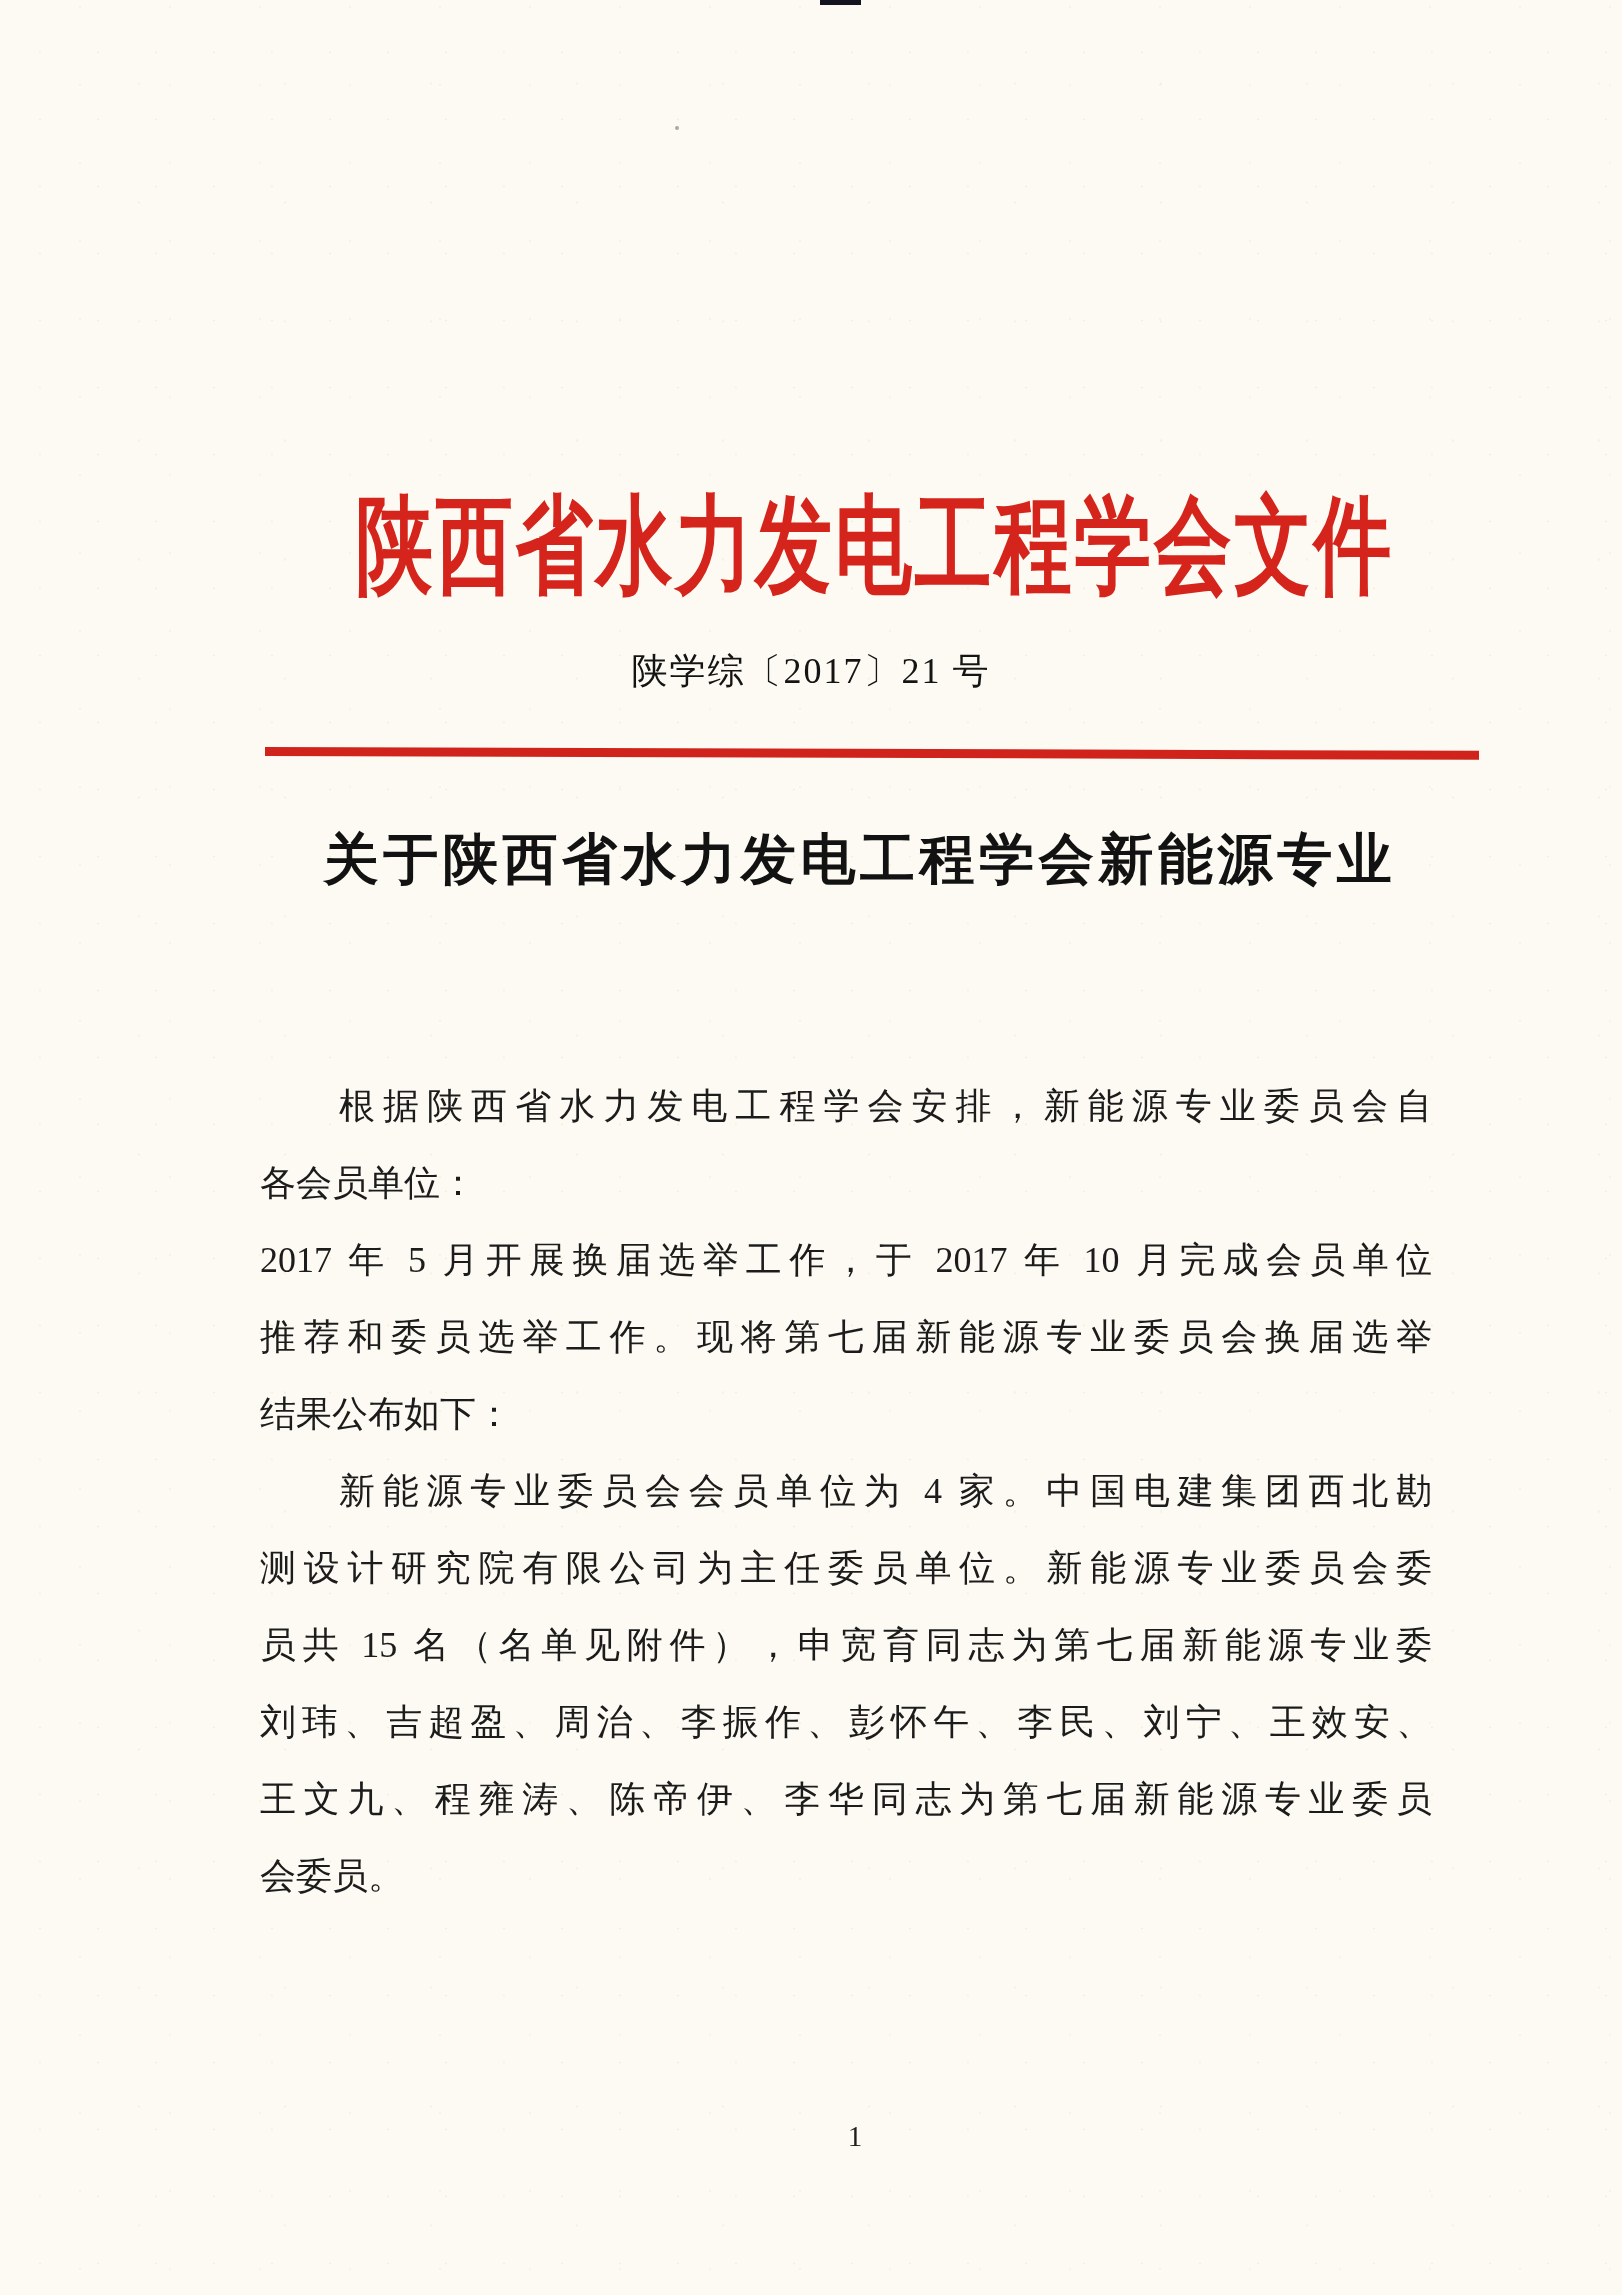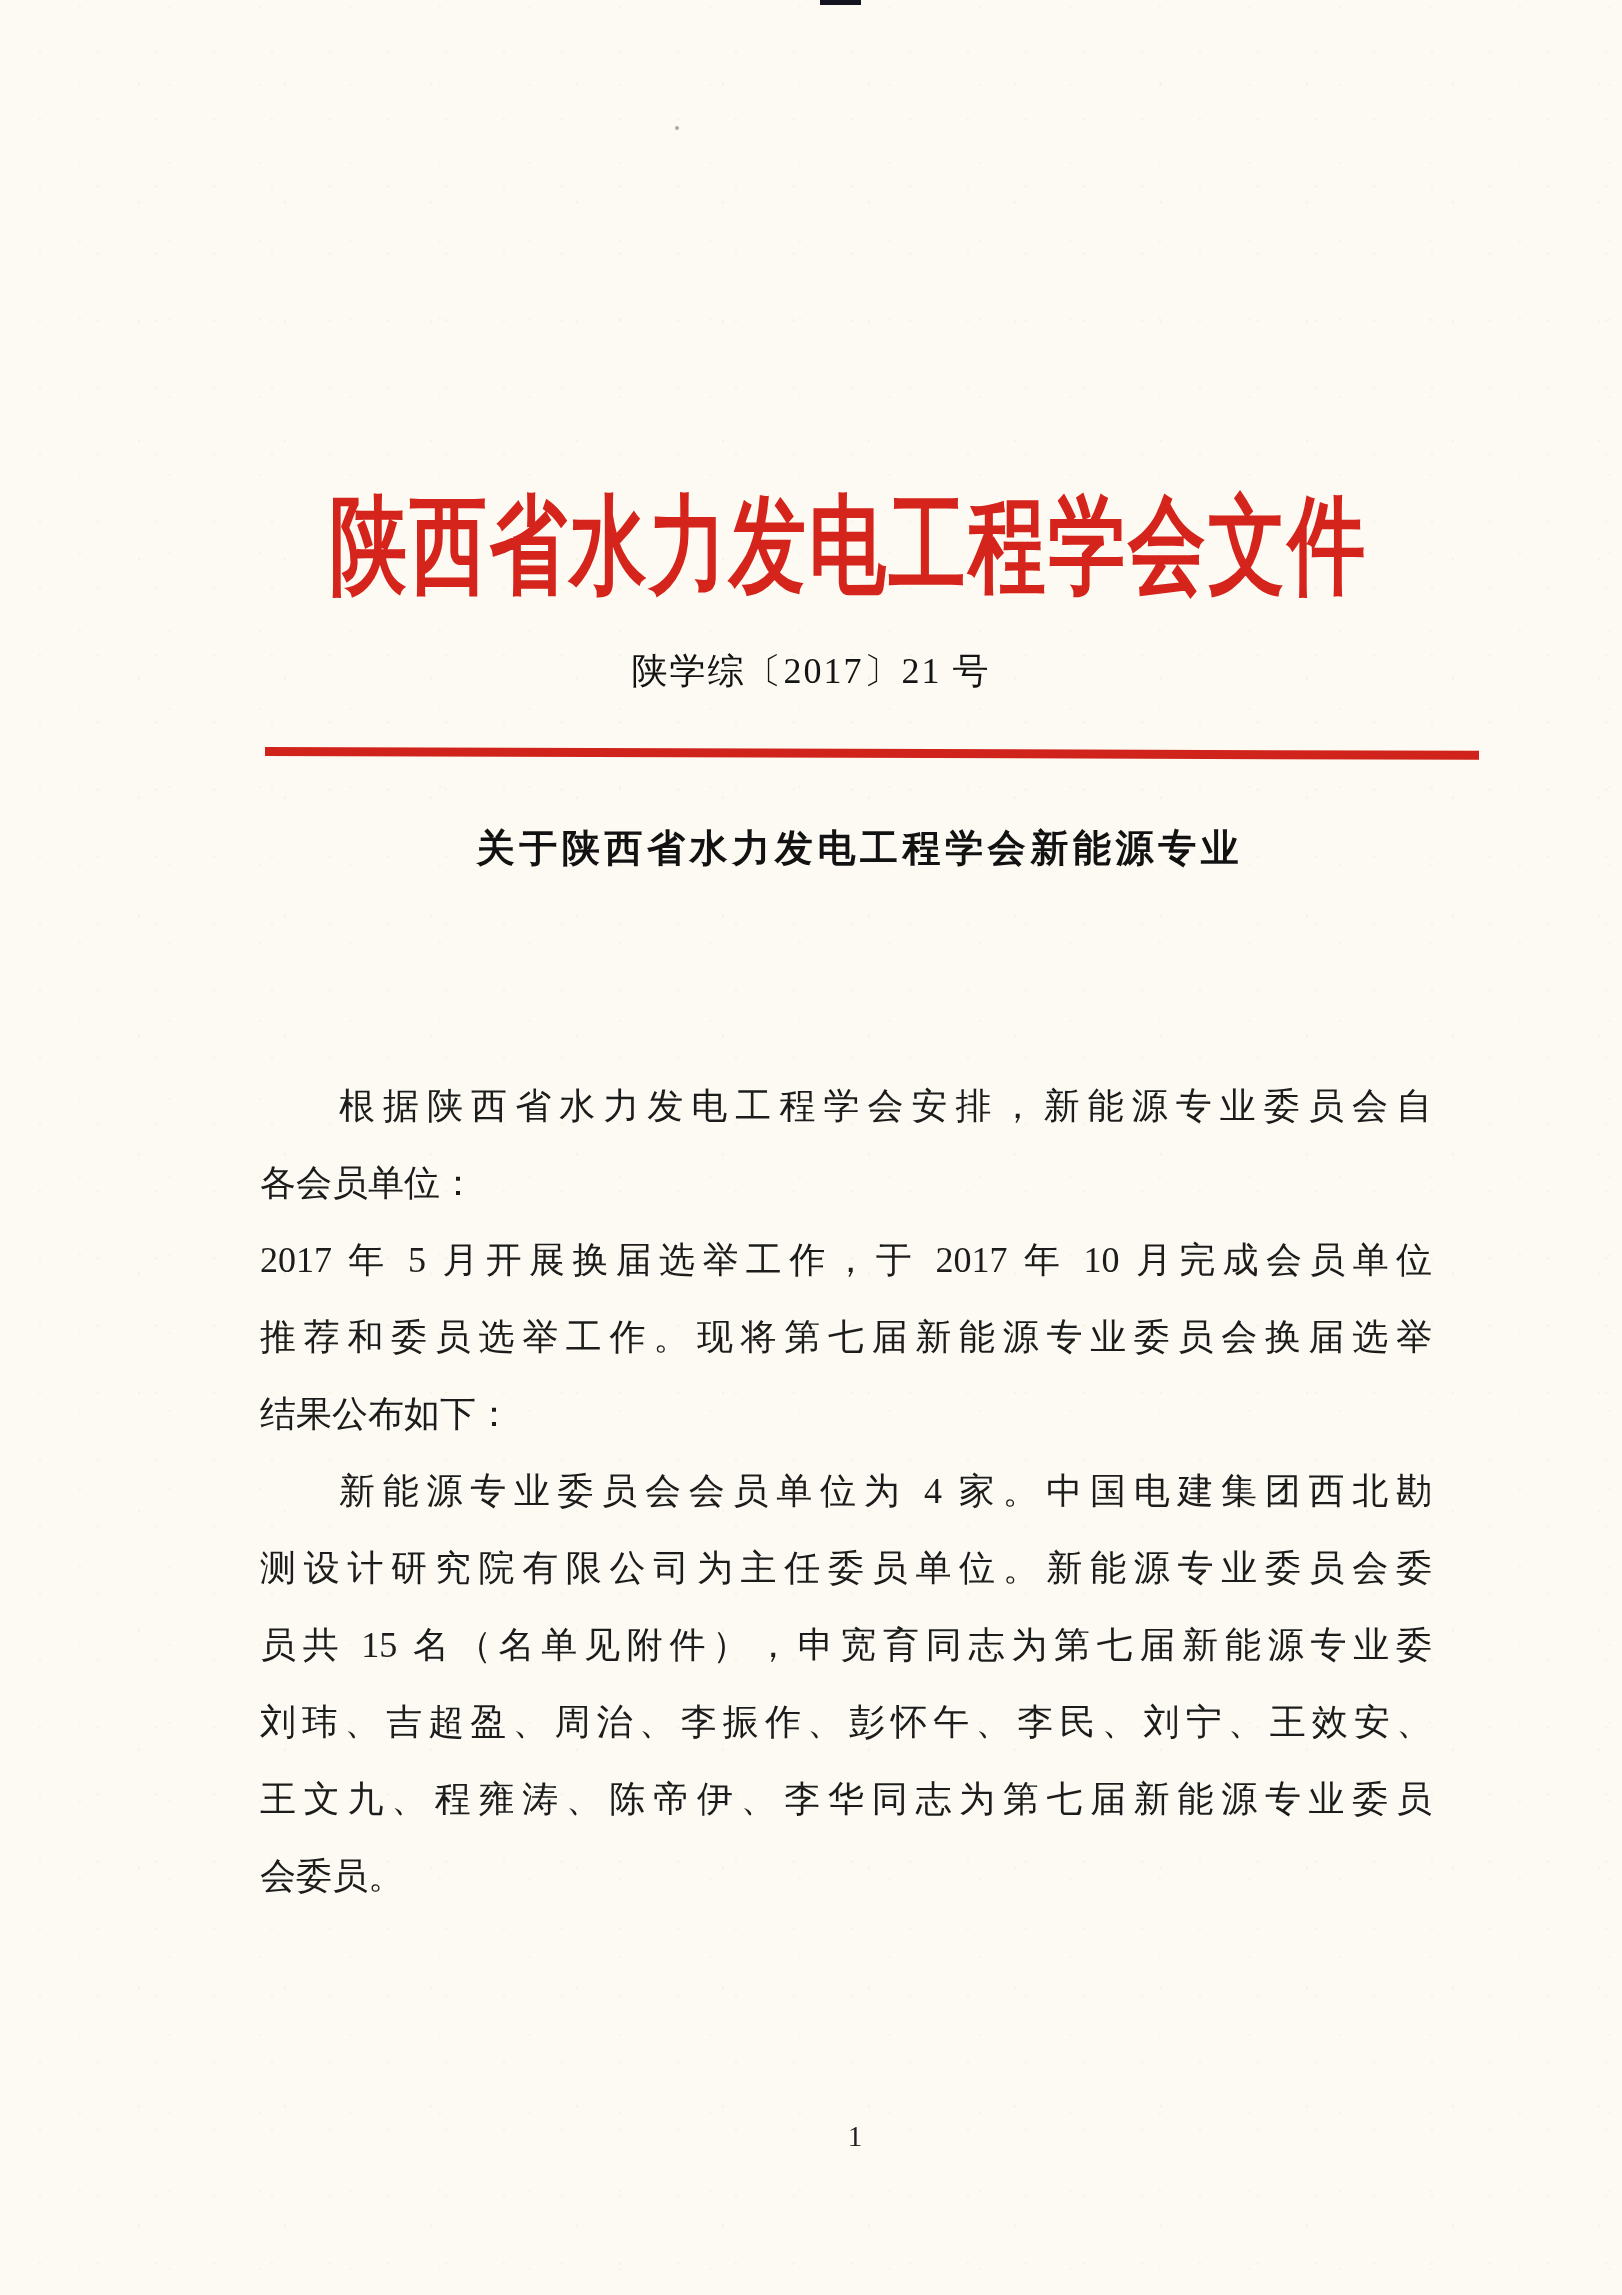--- a/index.html
+++ b/index.html
@@ -42,21 +42,21 @@
     background: #8f8f86;
     opacity: 0.75;
   }
 
   
   .org-title {
     position: absolute;
     left: 0;
     top: 491px;
     width: 100%;
-    text-align: left;
+    text-align: center;
     white-space: nowrap;
   }
   .org-title .stretch {
     display: inline-block;
     margin-left: 128px;
     font-size: 107px;
     line-height: 111px;
     font-weight: bold;
     letter-spacing: 3.9px;
     color: #d5241b;
@@ -90,26 +90,27 @@
     transform: rotate(0.18deg);
     transform-origin: left center;
   }
 
   
   .doc-title-line {
     position: absolute;
     left: 0;
     width: 100%;
     text-align: center;
-    font-size: 38px;
+    font-size: 55px;
     line-height: 58px;
     font-weight: bold;
     letter-spacing: 4.6px;
     color: #121212;
     white-space: nowrap;
+    margin-top: 12px;
   }
   .doc-title-line .inner { display: inline-block; margin-left: 98px; }
   .doc-title-line.l1 { top: 819px; }
   .doc-title-line.l2 { top: 909px; }
 
   
   .body-block {
     position: absolute;
     left: 260px;
     top: 1068px;

